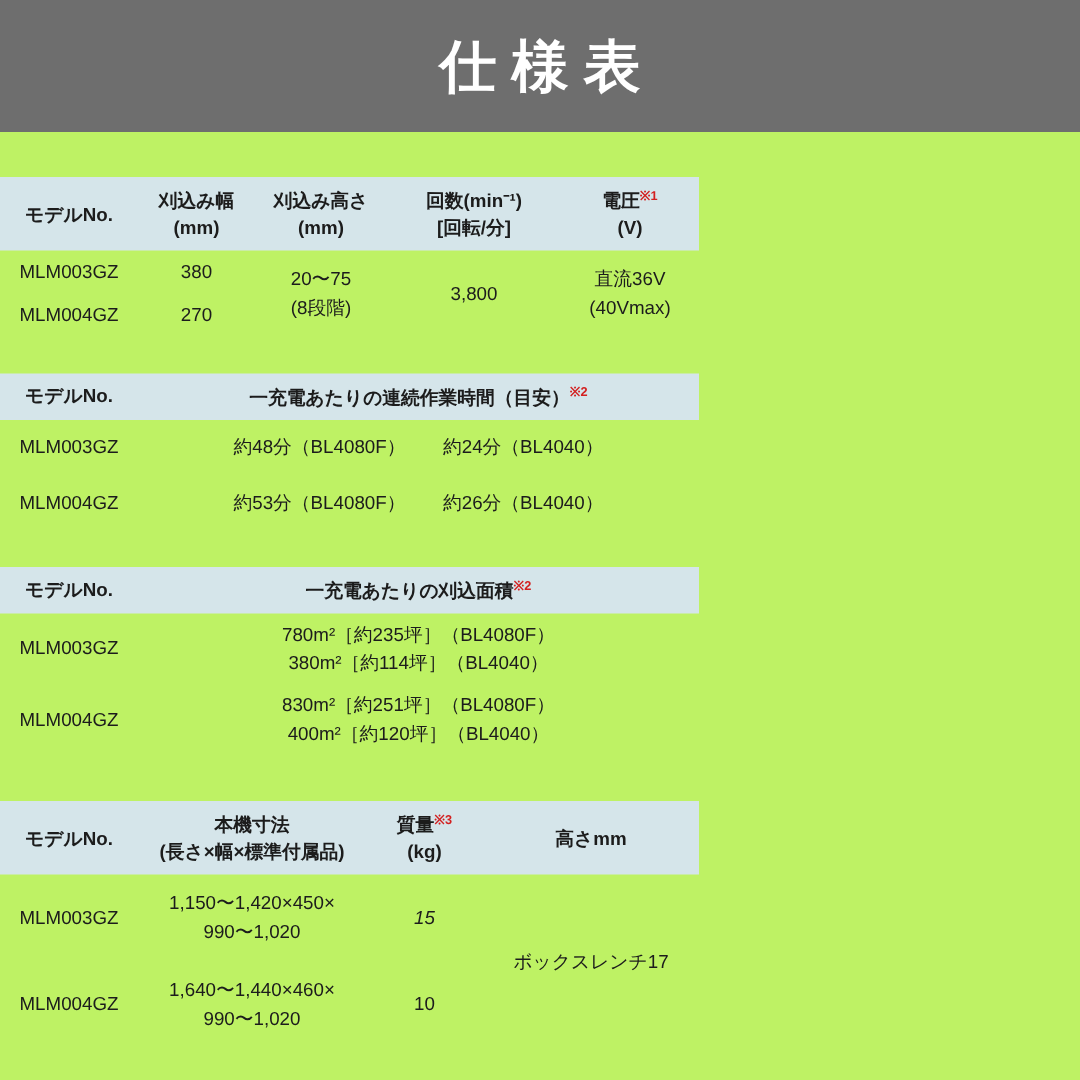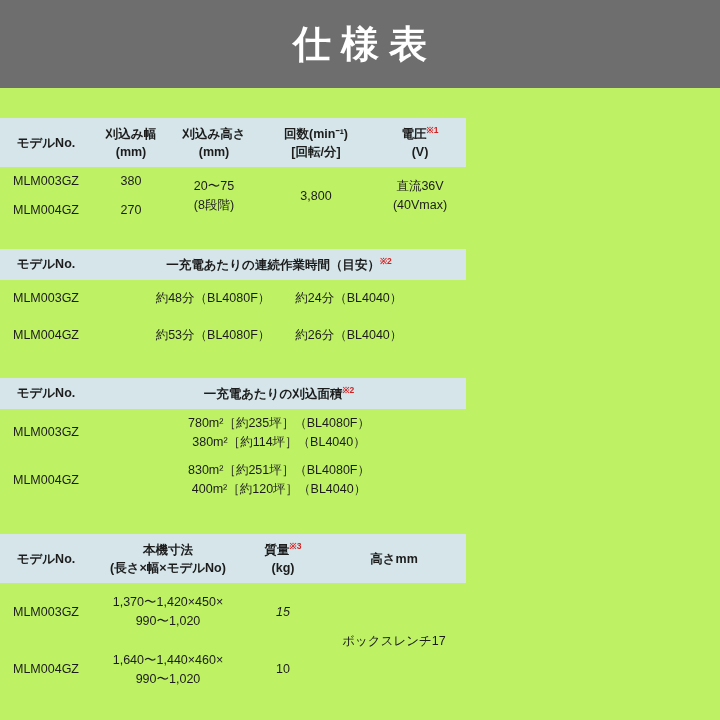--- a/index.html
+++ b/index.html
@@ -220,32 +220,32 @@
         <col style="width:92px">
         <col style="width:152px">
         <col style="width:78px">
         <col style="width:144px">
       </colgroup>
       <tbody>
           <tr>
         <th>モデルNo.</th>
         <th>
           <div>本機寸法</div>
-          <div>(長さ×幅×モデルNo)</div>
+          <div>(長さ×幅×標準付属品)</div>
         </th>
         <th>
           <div><span>質量</span><span class="sup-red">※3</span></div>
           <div>(kg)</div>
         </th>
         <th>高さmm</th>
       </tr>
       <tr>
         <td class="model" style="padding-top:10px;padding-bottom:10px;">MLM003GZ</td>
         <td style="padding-top:10px;padding-bottom:10px;">
-          <div>1,370〜1,420×450×</div>
+          <div>1,150〜1,420×450×</div>
           <div>990〜1,020</div>
         </td>
         <td style="padding-top:10px;padding-bottom:10px;font-style:italic;">15</td>
         <td rowspan="2">ボックスレンチ17</td>
       </tr>
       <tr>
         <td class="model" style="padding-top:10px;padding-bottom:10px;">MLM004GZ</td>
         <td style="padding-top:10px;padding-bottom:10px;">
           <div>1,640〜1,440×460×</div>
           <div>990〜1,020</div>

